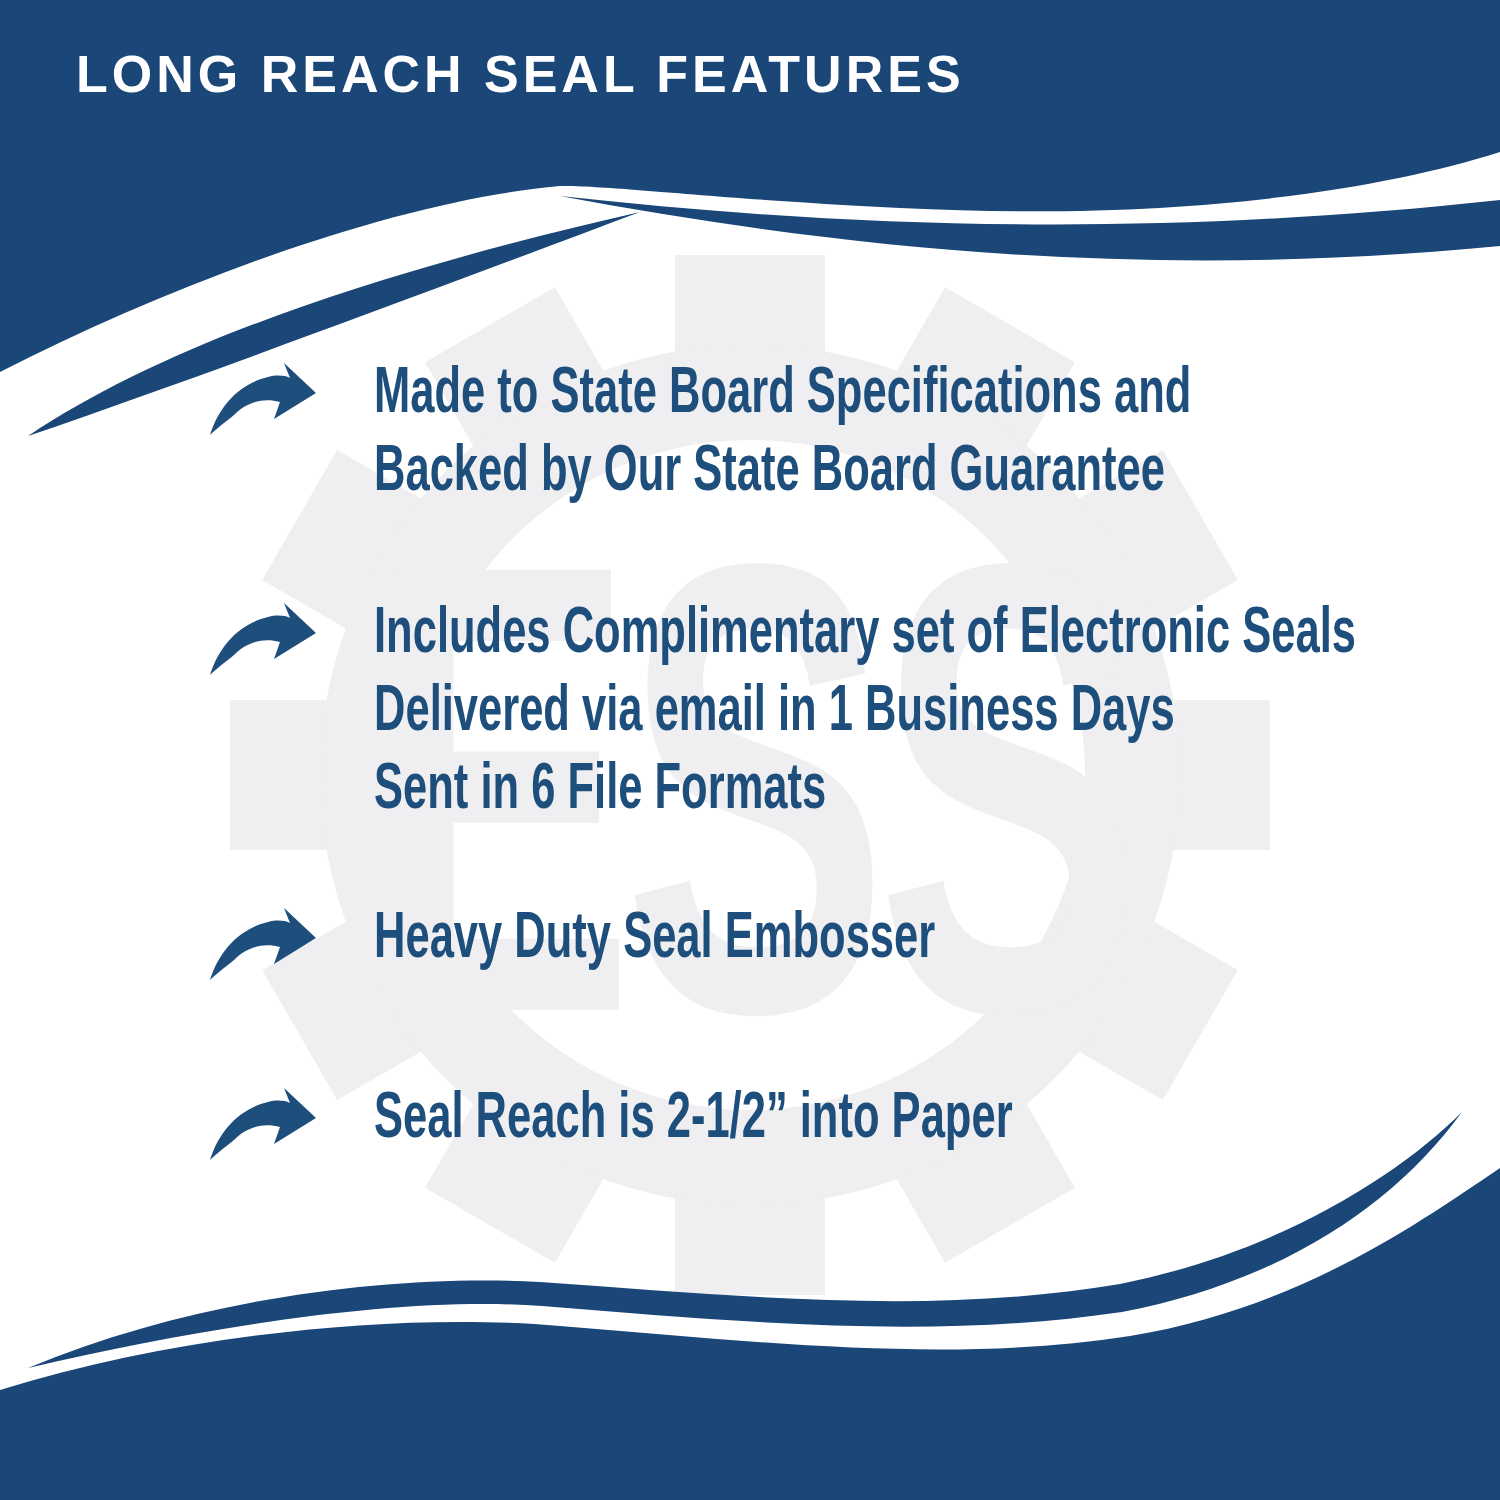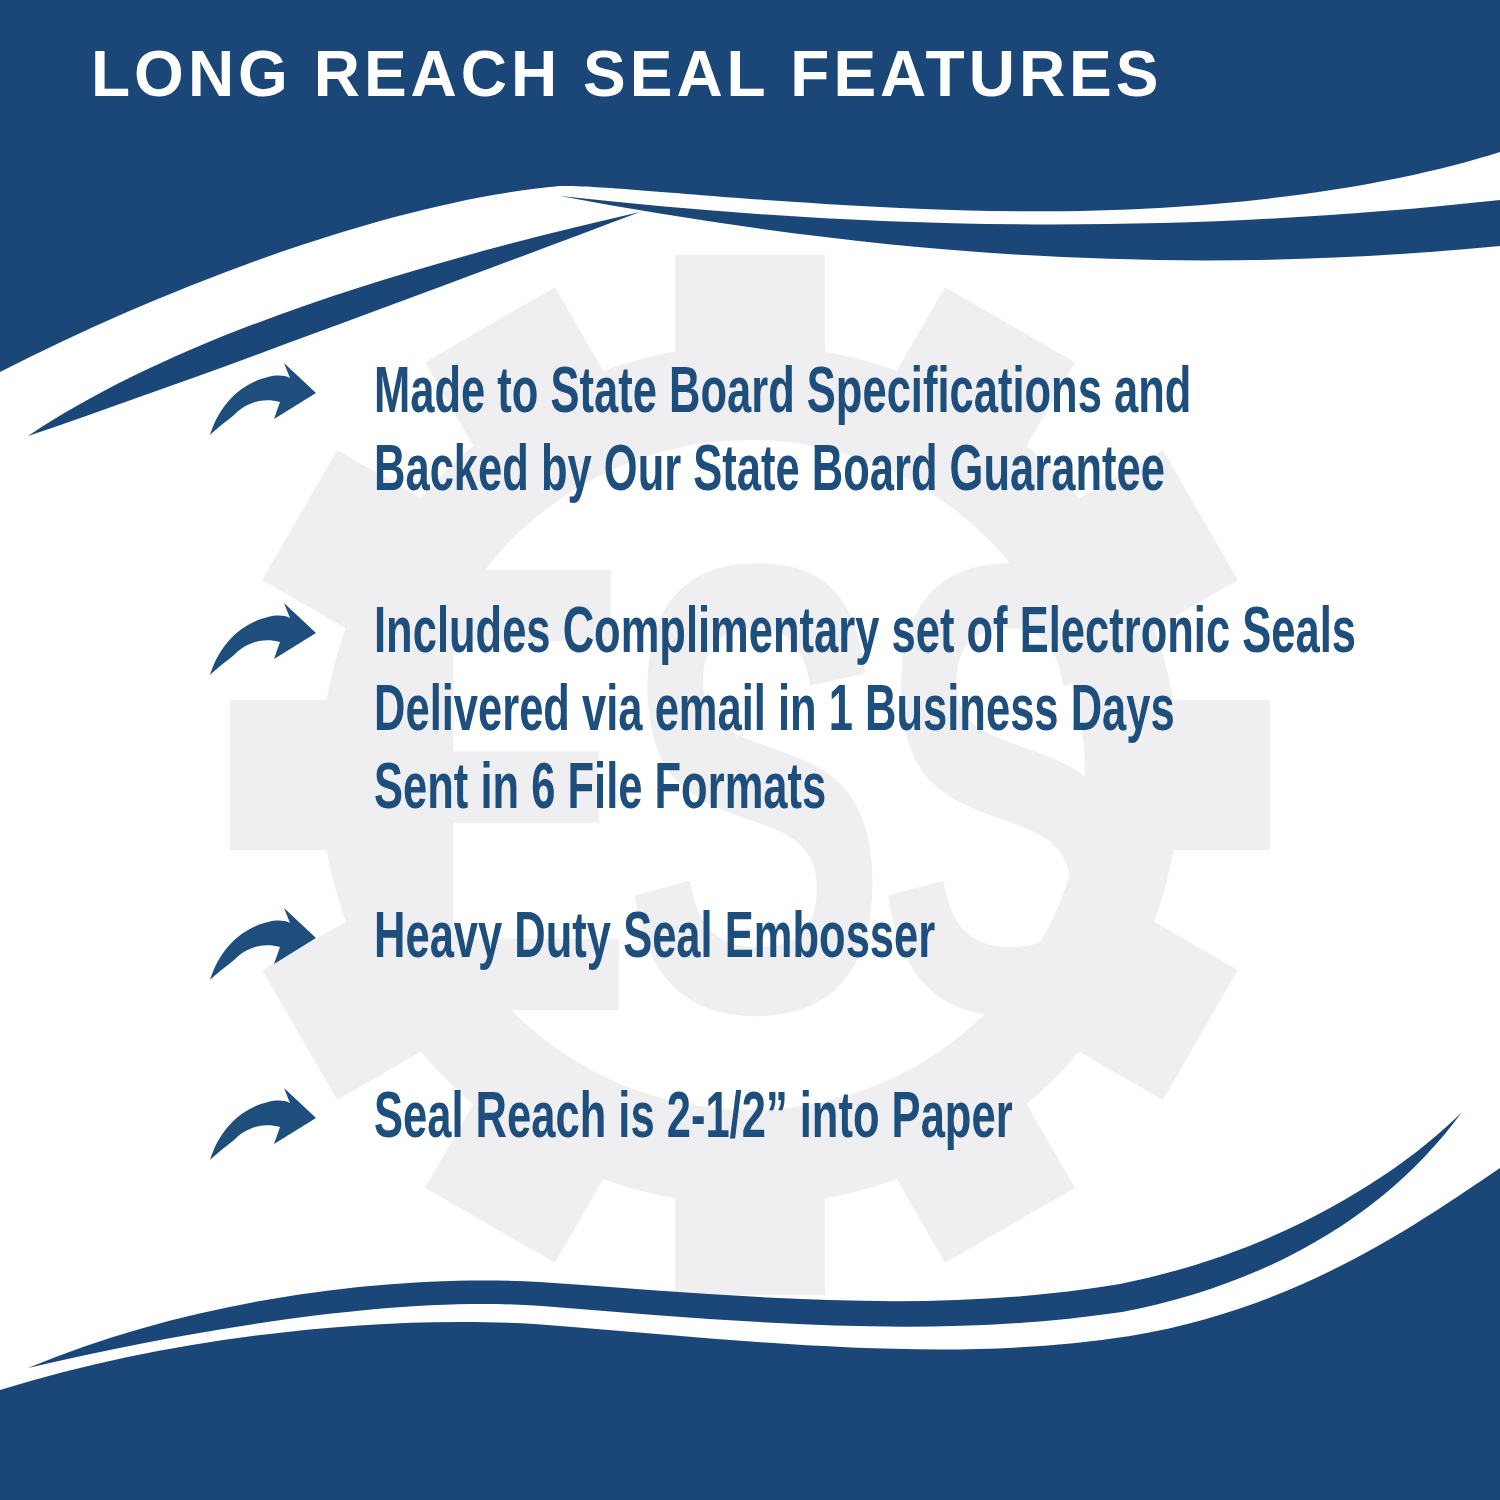--- a/index.html
+++ b/index.html
@@ -22,23 +22,23 @@
     font-weight:bold;
     font-size:640px;
     letter-spacing:-18px;
   }
   
   #top-wave{left:0;top:0;width:1500px;height:560px;}
   #bottom-wave{left:0;top:1080px;width:1500px;height:420px;}
   .blue-fill{fill:var(--brand_blue,#1a4678);}
   
   #title{
-    left:91px;top:34px;width:1400px;
+    left:76px;top:34px;width:1400px;
     color:var(--title_color,#fff);
-    font-size:64px;line-height:80px;font-weight:bold;
+    font-size:52px;line-height:80px;font-weight:bold;
     letter-spacing:4px;white-space:nowrap;
   }
   
   .arrow{width:112px;height:80px;}
   .arrow-fill{fill:var(--text_blue,#1e4e7b);}
   .feature-text{
     color:var(--text_blue,#1e4e7b);
     font-size:64px;line-height:78px;font-weight:bold;
     white-space:nowrap;
     transform:scaleX(0.68);

